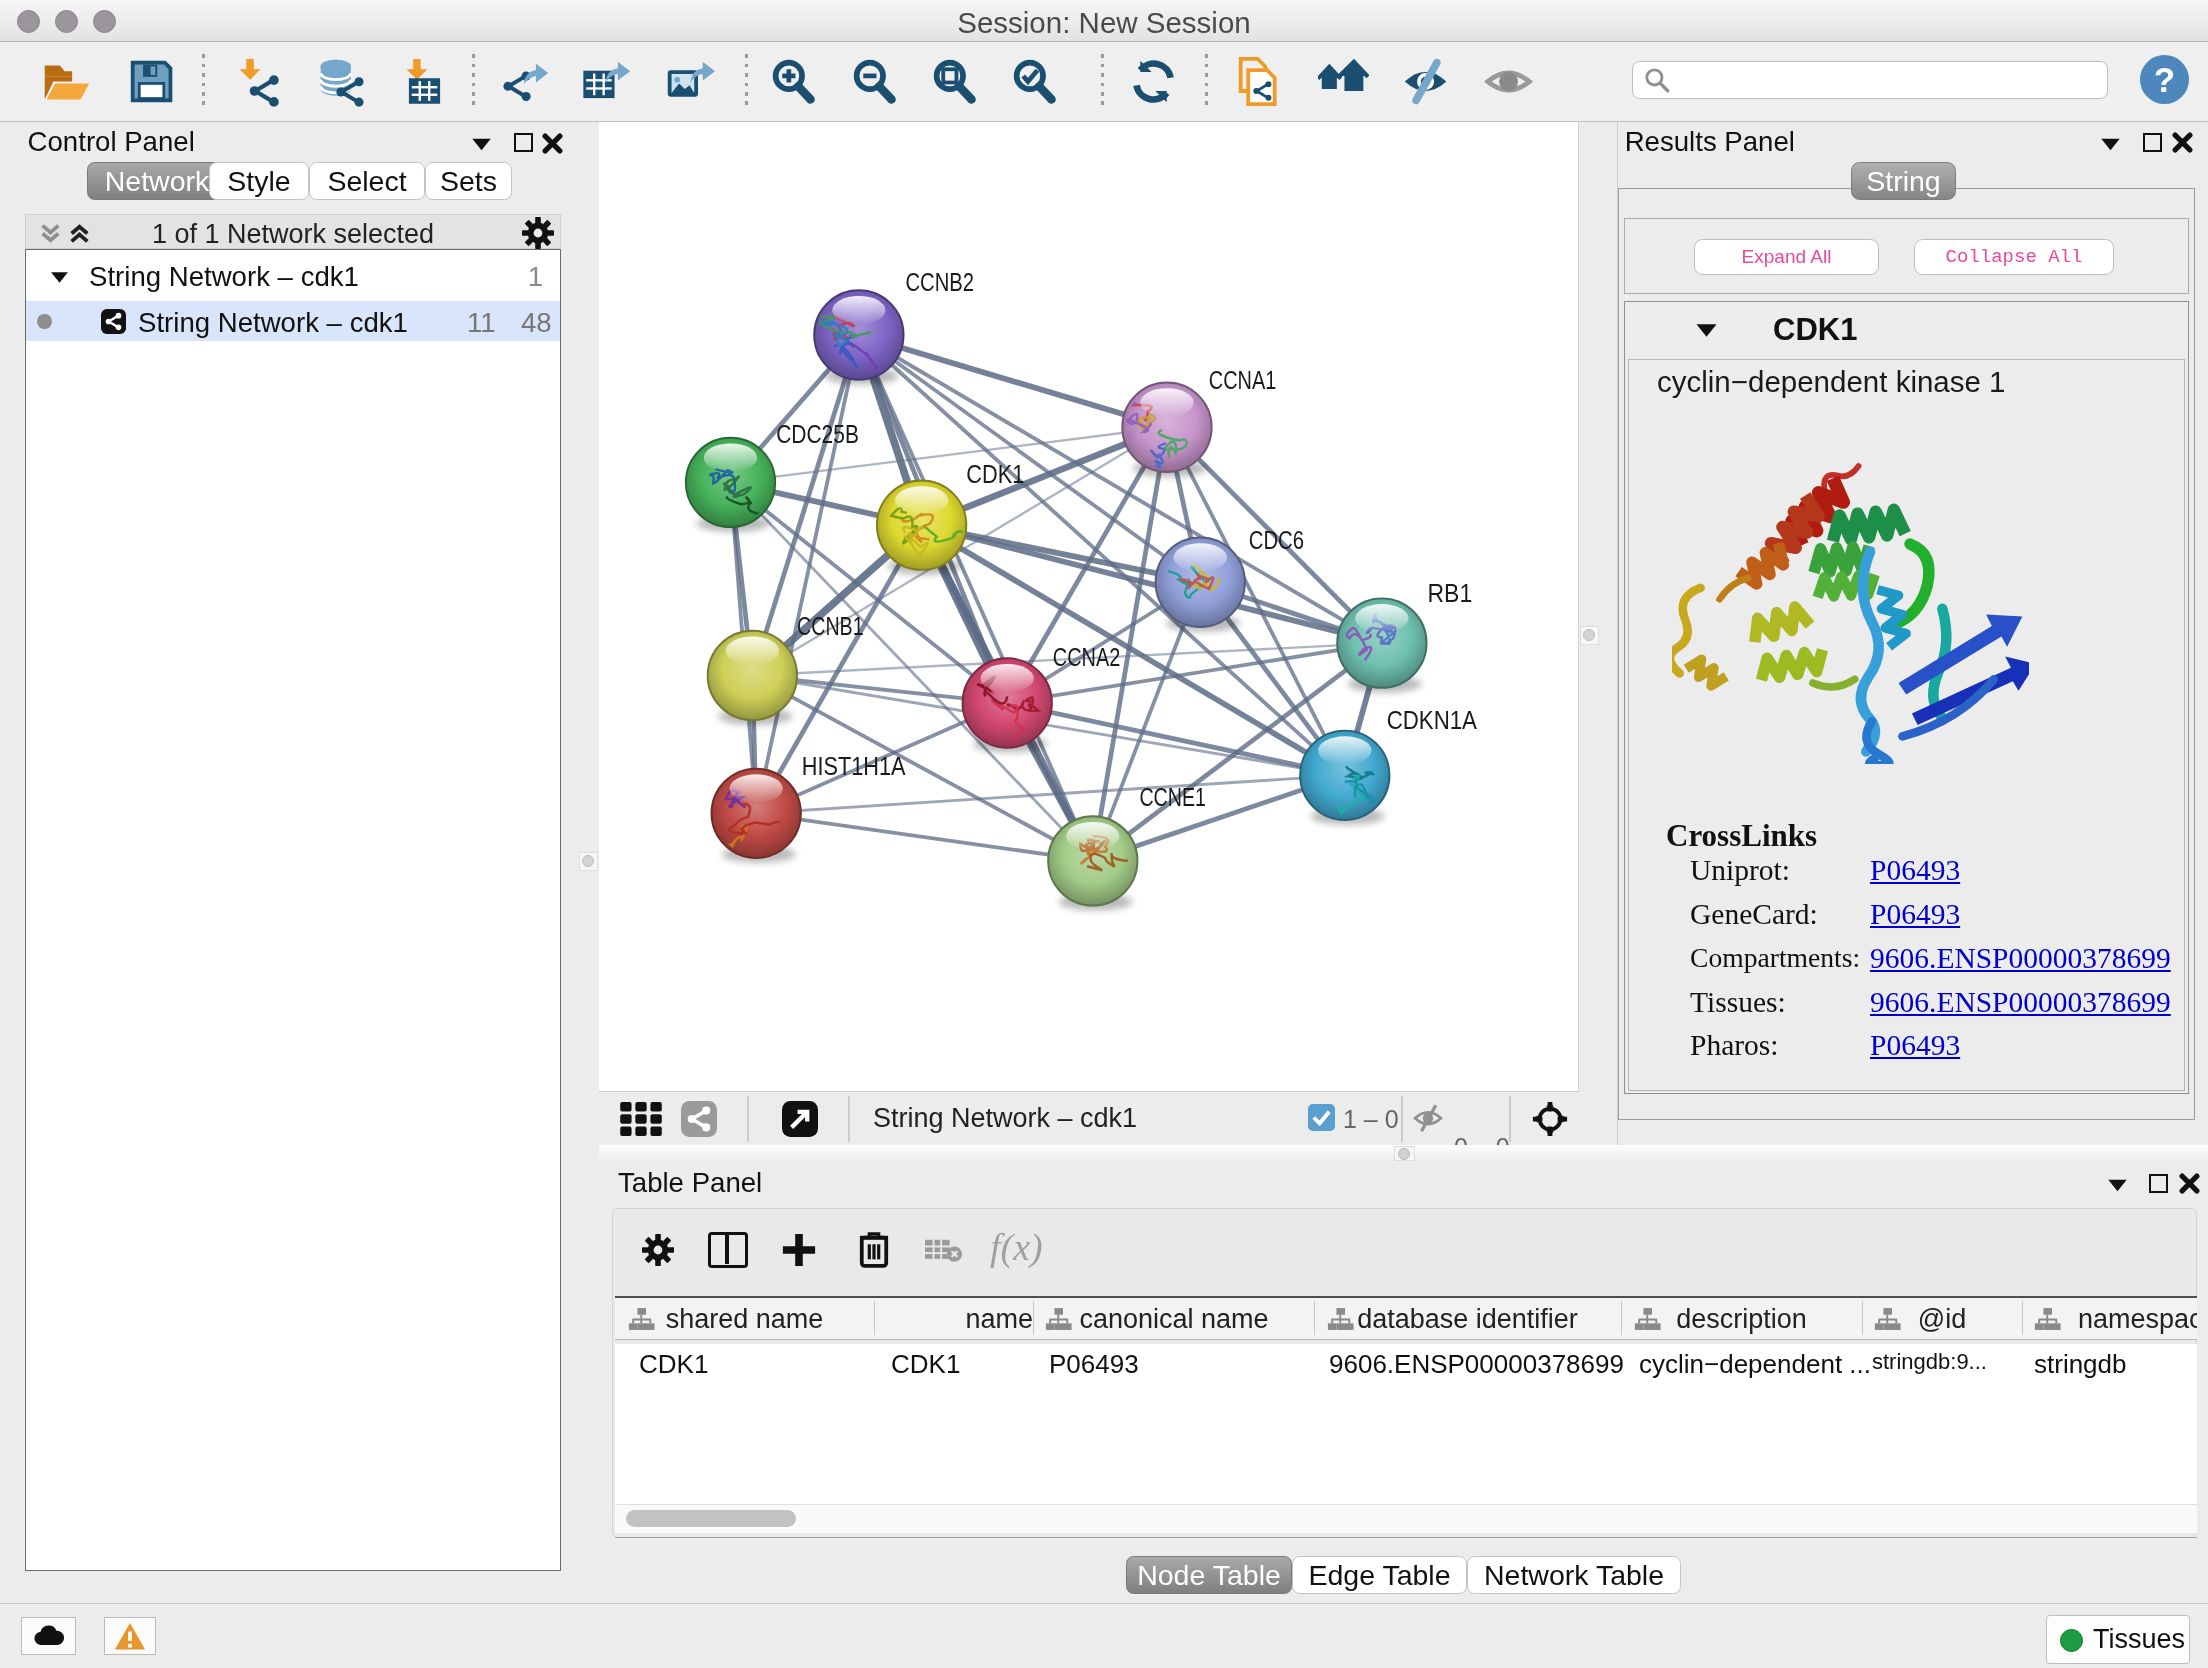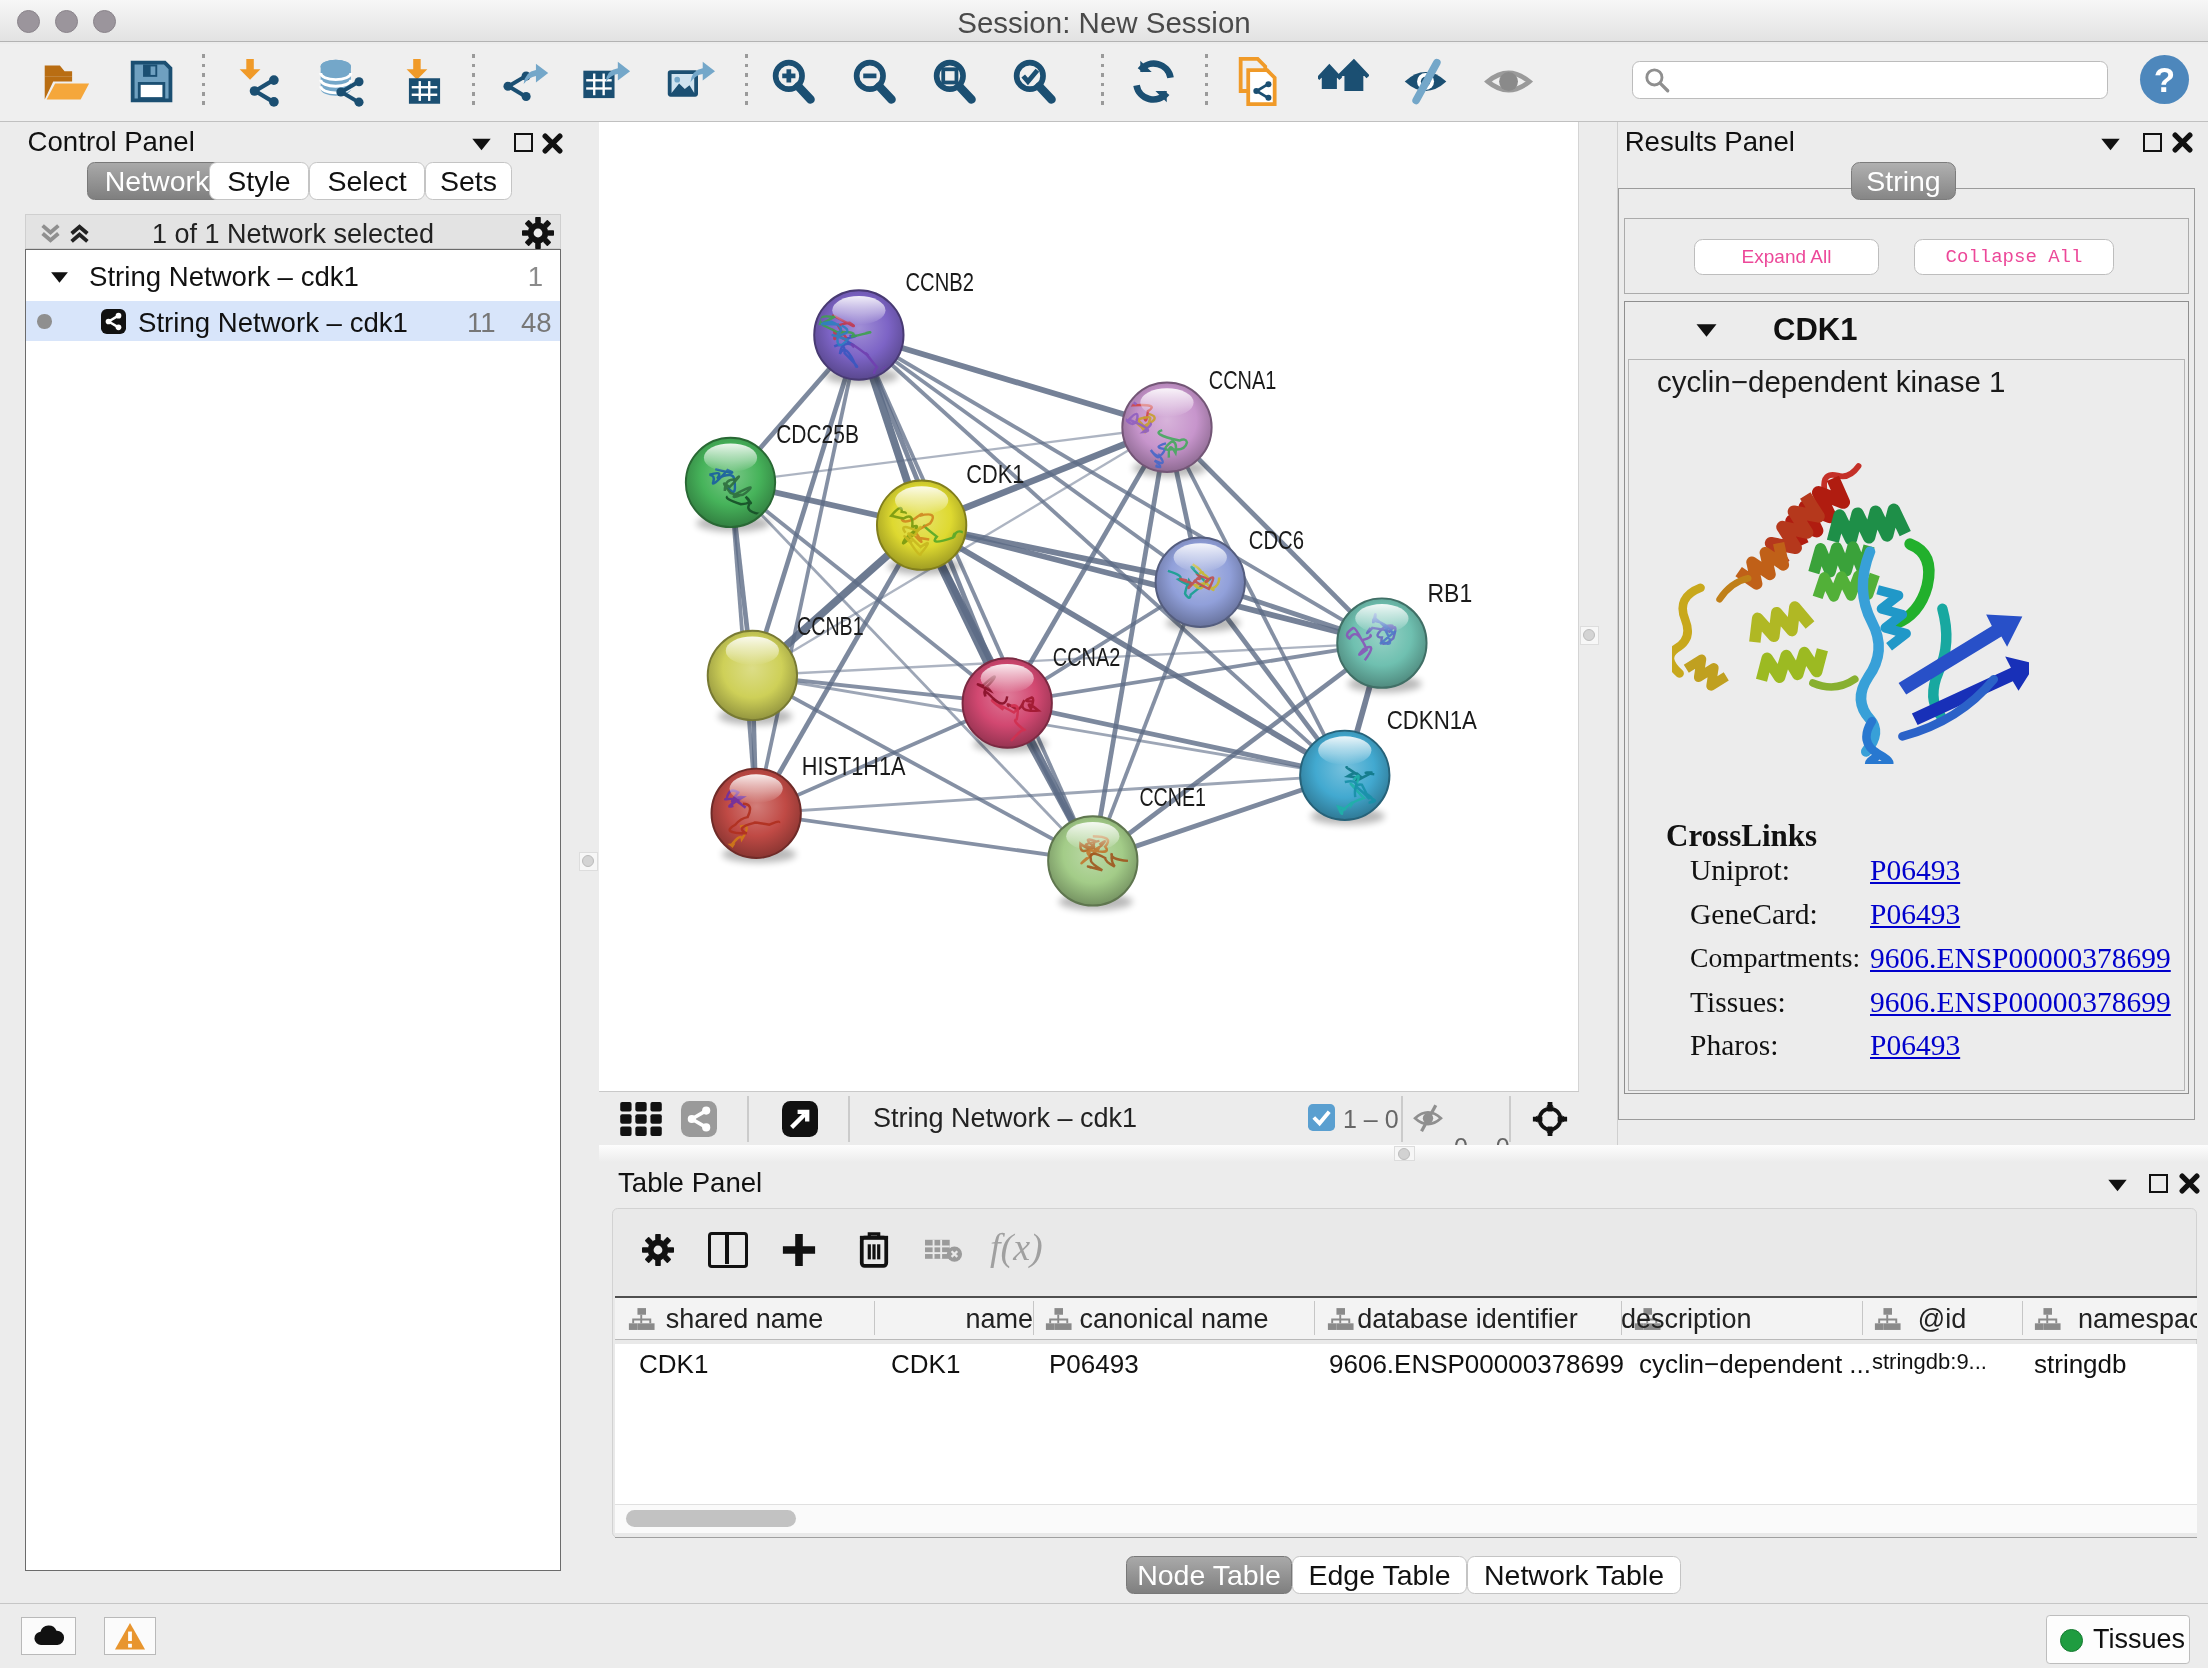--- a/index.html
+++ b/index.html
@@ -710,21 +710,21 @@
 <div style="position:absolute;left:715px;top:142px;width:307px;text-align:center;font-size:27px;color:#222;">database identifier</div>
 <svg style="position:absolute;left:1034px;top:144px;" width="28.5" height="27" viewBox="0 0 30 28">
       <g fill="#8a8a8a">
         <rect x="11" y="2" width="9" height="7"></rect>
         <rect x="2" y="18" width="9" height="7"></rect>
         <rect x="11" y="18" width="9" height="7"></rect>
         <rect x="20" y="18" width="9" height="7"></rect>
         <path d="M15 9 V14 M6.5 18 V14 H24.5 V18 M15 14 V18" stroke="#8a8a8a" stroke-width="2" fill="none"></path>
       </g>
     </svg>
-<div style="position:absolute;left:1022px;top:142px;width:241px;font-size:27px;color:#222;">description</div>
+<div style="position:absolute;left:1022px;top:142px;width:241px;text-align:center;font-size:27px;color:#222;">description</div>
 <svg style="position:absolute;left:1274px;top:144px;" width="28.5" height="27" viewBox="0 0 30 28">
       <g fill="#8a8a8a">
         <rect x="11" y="2" width="9" height="7"></rect>
         <rect x="2" y="18" width="9" height="7"></rect>
         <rect x="11" y="18" width="9" height="7"></rect>
         <rect x="20" y="18" width="9" height="7"></rect>
         <path d="M15 9 V14 M6.5 18 V14 H24.5 V18 M15 14 V18" stroke="#8a8a8a" stroke-width="2" fill="none"></path>
       </g>
     </svg>
 <div style="position:absolute;left:1263px;top:142px;width:160px;text-align:center;font-size:27px;color:#222;">@id</div>

